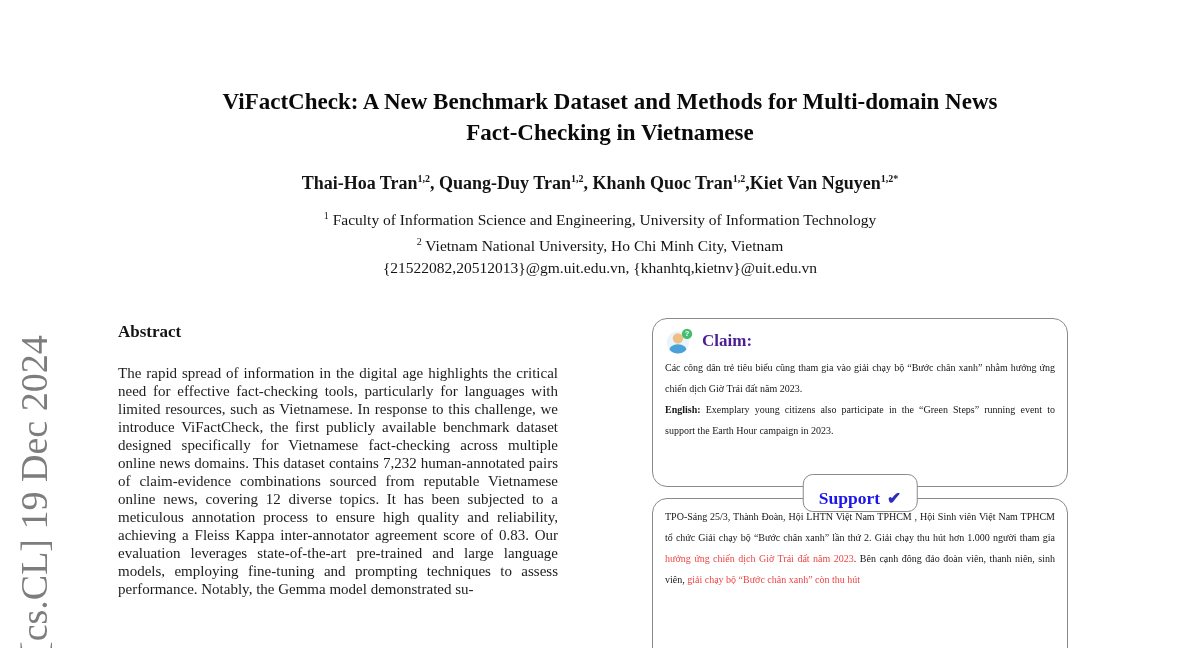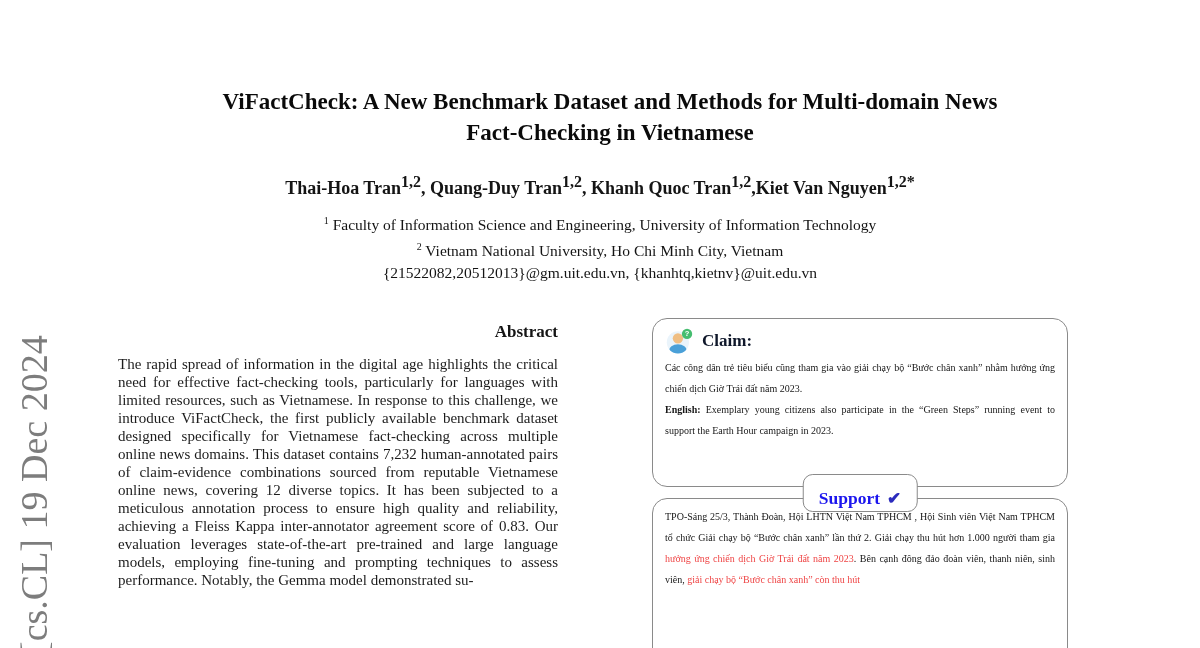--- a/index.html
+++ b/index.html
@@ -16,42 +16,42 @@
     position:absolute; top:654px; left:12px;
     transform:rotate(-90deg); transform-origin:0 0;
     font-size:38px; color:#7d7d7d; white-space:nowrap;
     font-family:"Liberation Serif","DejaVu Serif",serif;
   }
 
   
   .header { position:absolute; top:86px; left:0; width:1200px; text-align:center; }
   .title { font-size:23px; font-weight:bold; line-height:31px; color:#0a0a0a;padding-left:20px; }
   .authors { margin-top:25px; font-size:18px; font-weight:bold; }
-  .authors sup { font-size:16px; font-weight:bold;margin-top:44px; }
+  .authors sup { font-size:10px; font-weight:bold;margin-top:44px; }
   .affiliations { margin-top:11px; font-size:15.5px; line-height:22px; }
   .affiliations sup { font-size:10px; }
 
   
   .abstract-col { position:absolute; left:118px; top:322px; width:440px; }
-  .abstract-heading { text-align:right; font-weight:bold; font-size:17px; }
+  .abstract-heading { text-align:left; font-weight:bold; font-size:17px; }
   .abstract-text {
-    margin-top:13px; font-size:15px; line-height:18px;
+    margin-top:22px; font-size:15px; line-height:18px;
     text-align:justify; color:#1c1c1c;
   }
 
   
   .figure-col { position:absolute; left:652px; top:318px; width:416px; }
   .fig-box {
     border:1.6px solid #8a8a8a; border-radius:15px; background:#fff;
     padding:7px 12px 10px 12px; position:relative;
   }
   .claim-box { height:169px; }
   .context-box { margin-top:11px; height:175px; overflow:hidden; }
   .box-header { display:flex; align-items:center; gap:9px; height:30px; margin-bottom:1px; }
-  .box-label { color:#0f172a; font-weight:bold; font-size:17px; }
+  .box-label { color:#4c1d95; font-weight:bold; font-size:17px; }
   .box-text { font-size:10px; line-height:21px; text-align:justify; color:#161616; }
   .bold-inline { font-weight:bold; }
   .hl { color:#ef4444; }
 
   .verdict-badge {
     position:absolute; top:155px; left:50%; transform:translateX(-50%);
     background:#fff; border:1.6px solid #8a8a8a; border-radius:10px;
     padding:13px 15px 2px 15px; z-index:3; white-space:nowrap;
     font-size:17.5px; font-weight:bold; color:#1b15ee;
   }

